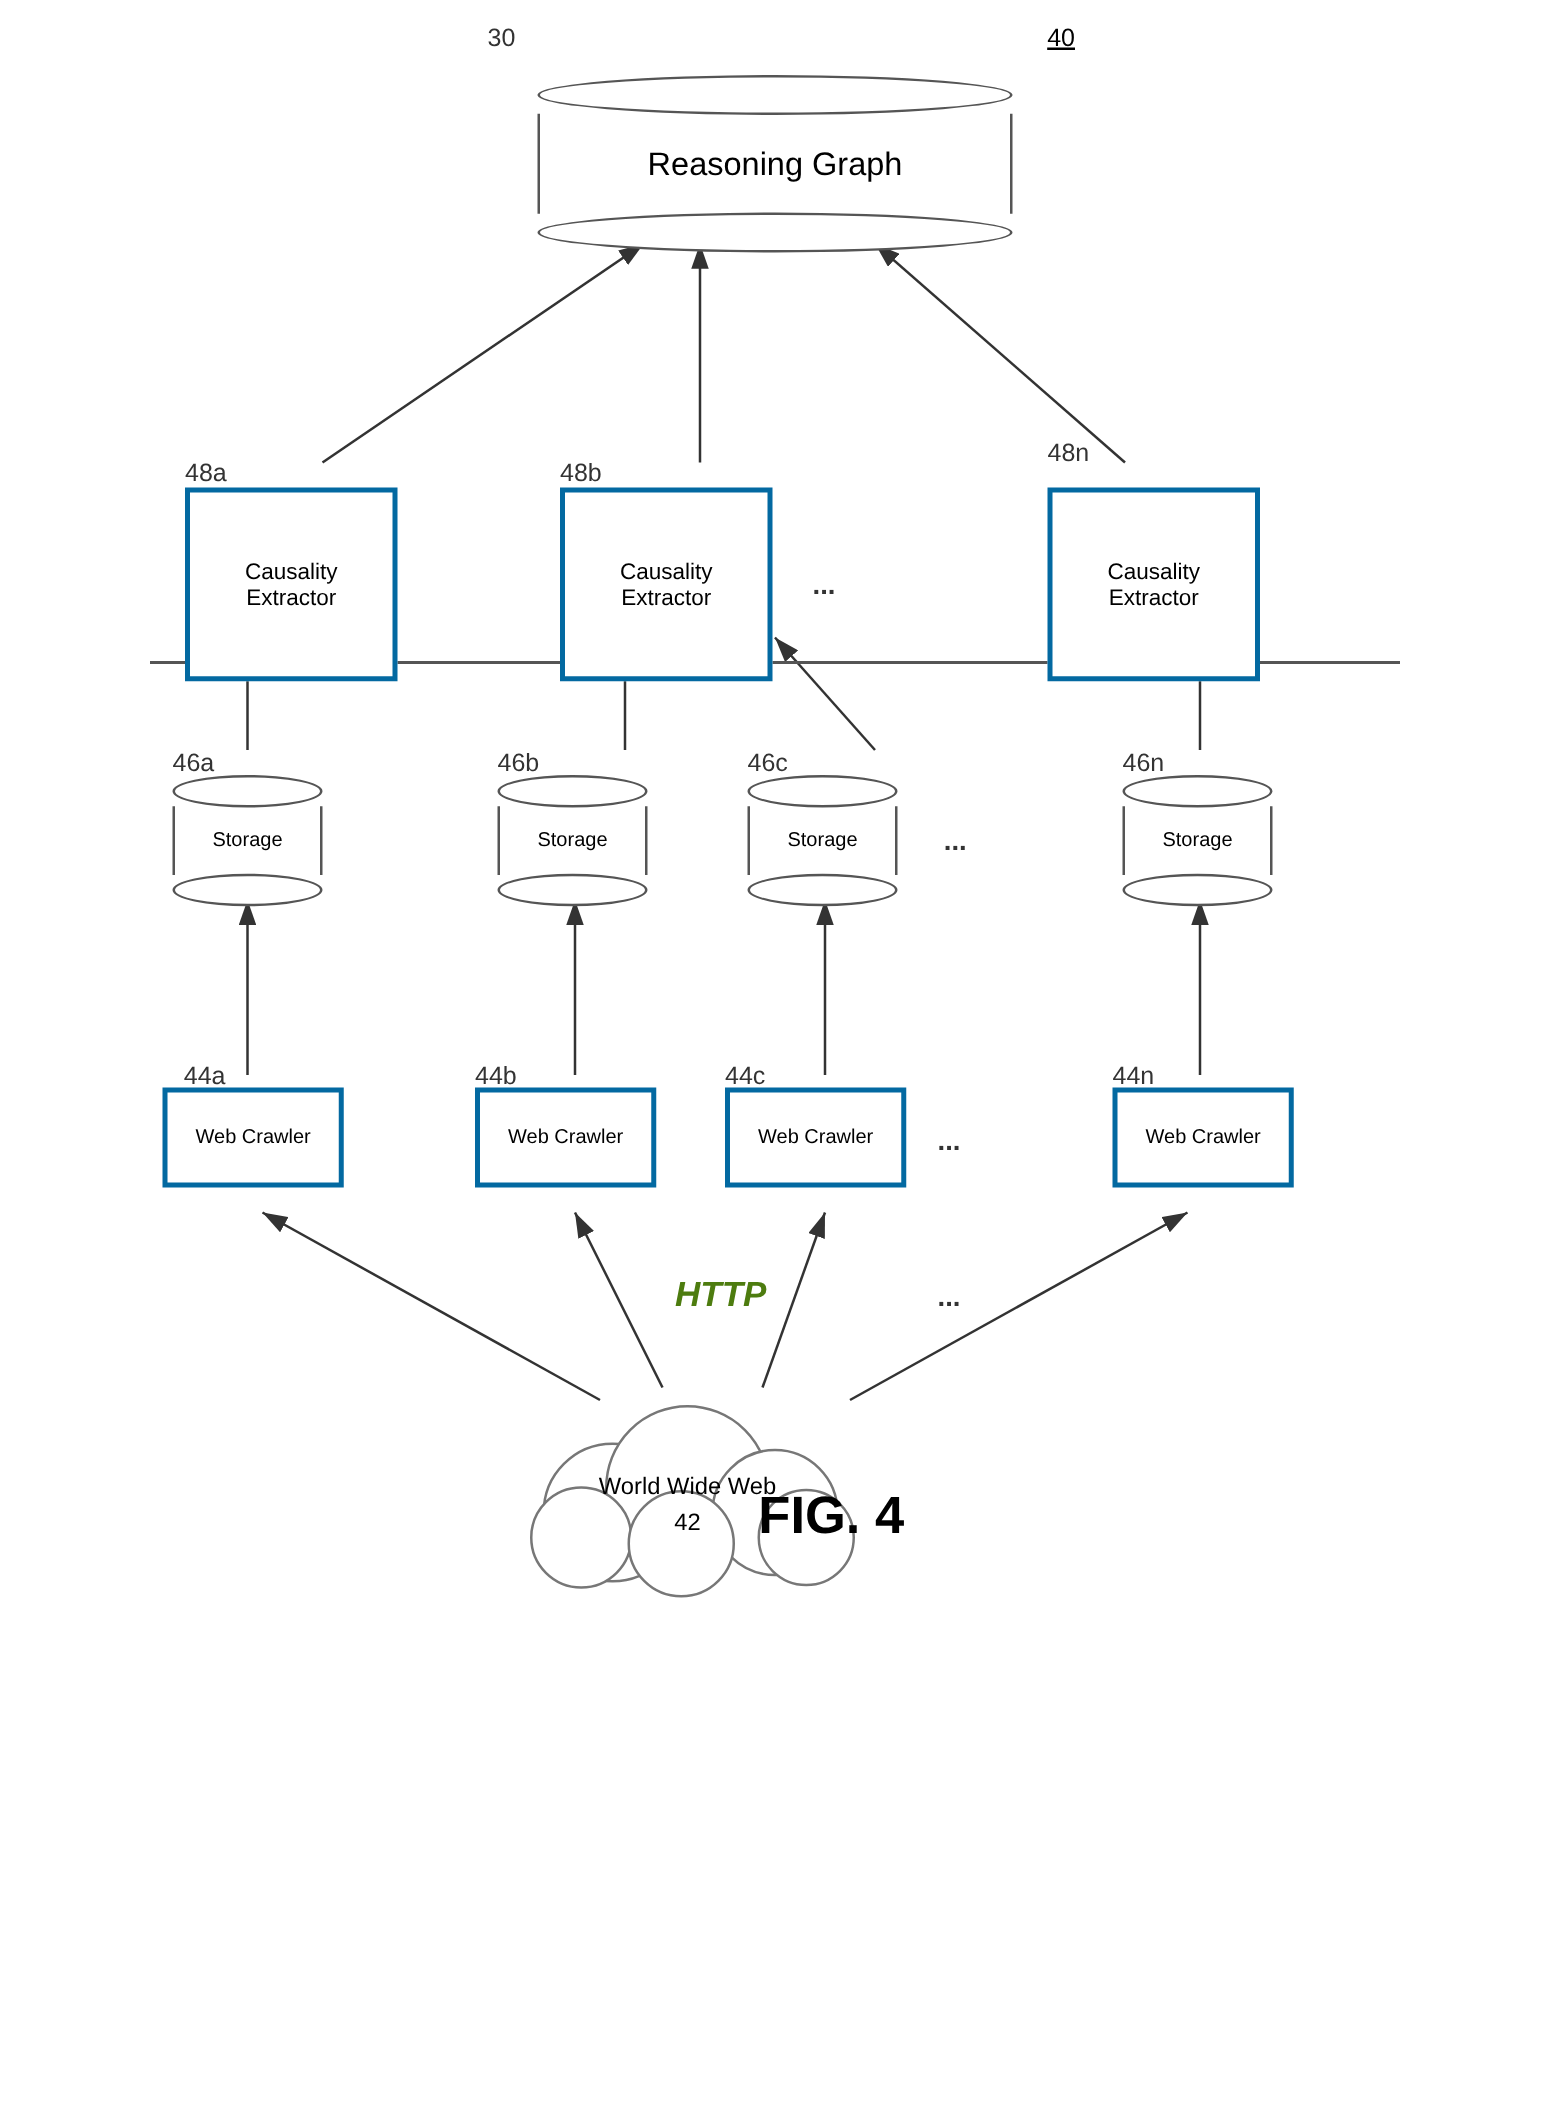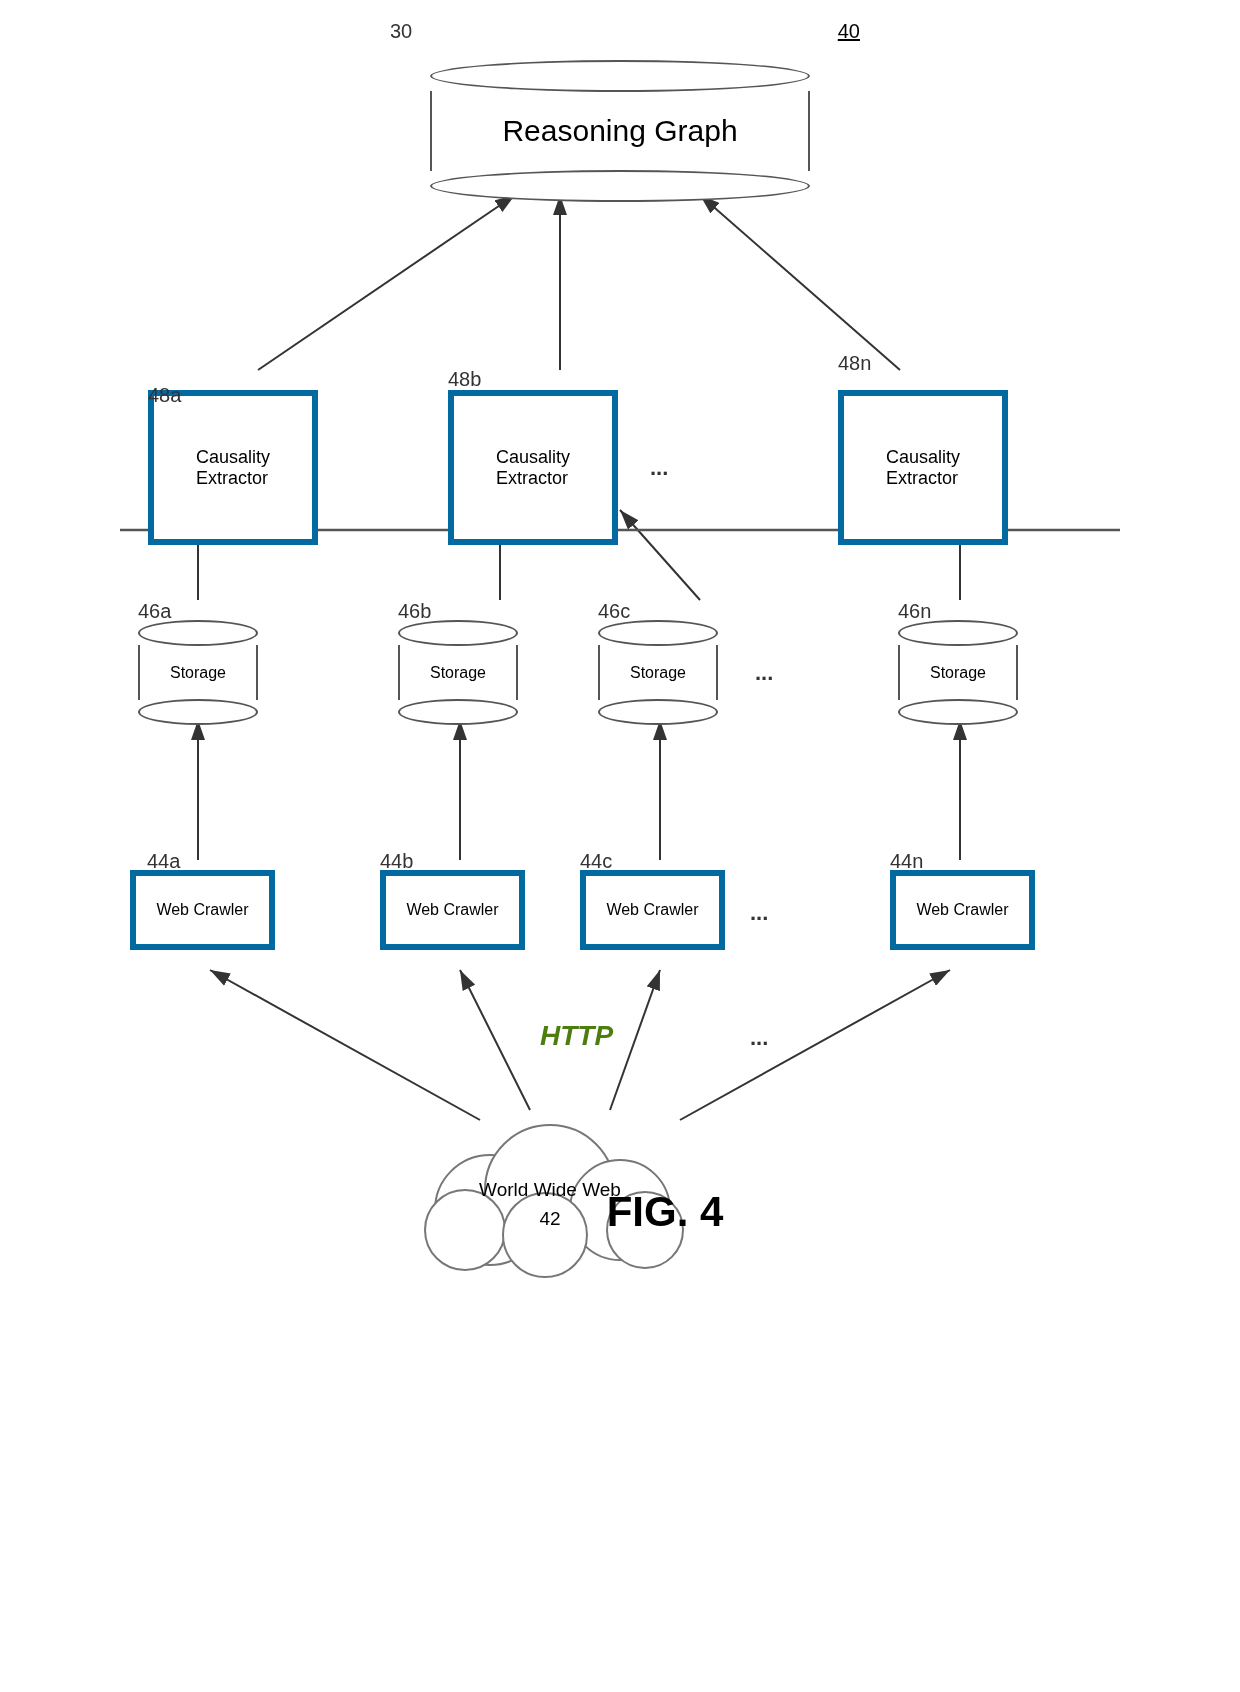--- a/index.html
+++ b/index.html
@@ -15,26 +15,26 @@
     .diagram-container {
       position: absolute;
       top: 0; left: 0;
       width: 1240px;
       height: 1296px;
     }
 
     
     .rect-box {
       position: absolute;
-      border: 6px solid #0369a1;
+      border: 4px solid #0369a1;
       background: #fff;
       display: flex;
       align-items: center;
       justify-content: center;
-      text-align: left;
+      text-align: center;
       font-size: 18px;
     }
 
     
     svg.arrows {
       position: absolute;
       top: 0; left: 0;
       width: 1240px;
       height: 1692px;
       pointer-events: none;
@@ -127,32 +127,32 @@
 
     <div class="num-label" style="top:-40px; left:0px;">30</div>
 
     <div style="position:absolute; top:-40px; right:-10px; font-size:20px; text-decoration:underline;">40</div>
 
     <div style="position:relative; width:380px; margin:0 auto;">
 
       <div style="width:380px; height:32px; border:2px solid #555; border-radius:50%; background:#fff; position:relative; z-index:2;"></div>
 
       <div style="width:380px; height:80px; border-left:2px solid #555; border-right:2px solid #555; background:#fff; position:relative; z-index:1; margin-top:-1px; display:flex; align-items:center; justify-content:center;">
-        <span style="font-size:30px;">Reasoning Graph</span>
+        <span style="font-size:26px;">Reasoning Graph</span>
       </div>
 
       <div style="width:380px; height:32px; border:2px solid #555; border-radius:50%; background:#fff; position:relative; z-index:2; margin-top:-1px;"></div>
     </div>
   </div>
 
   <div style="position:absolute; top:390px; left:148px; width:170px; height:155px;" class="rect-box">
     <span style="white-space:pre-line; font-size:18px;">Causality
 Extractor</span>
   </div>
-  <div class="num-label" style="top:384px; left:148px;">48a</div>
+  <div class="num-label" style="top:368px; left:148px;">48a</div>
 
   <div style="position:absolute; top:390px; left:448px; width:170px; height:155px;" class="rect-box">
     <span style="white-space:pre-line; font-size:18px;">Causality
 Extractor</span>
   </div>
   <div class="num-label" style="top:368px; left:448px;">48b</div>
 
   <div class="dots-label" style="top:455px; left:650px;">...</div>
 
   <div style="position:absolute; top:390px; left:838px; width:170px; height:155px;" class="rect-box">

